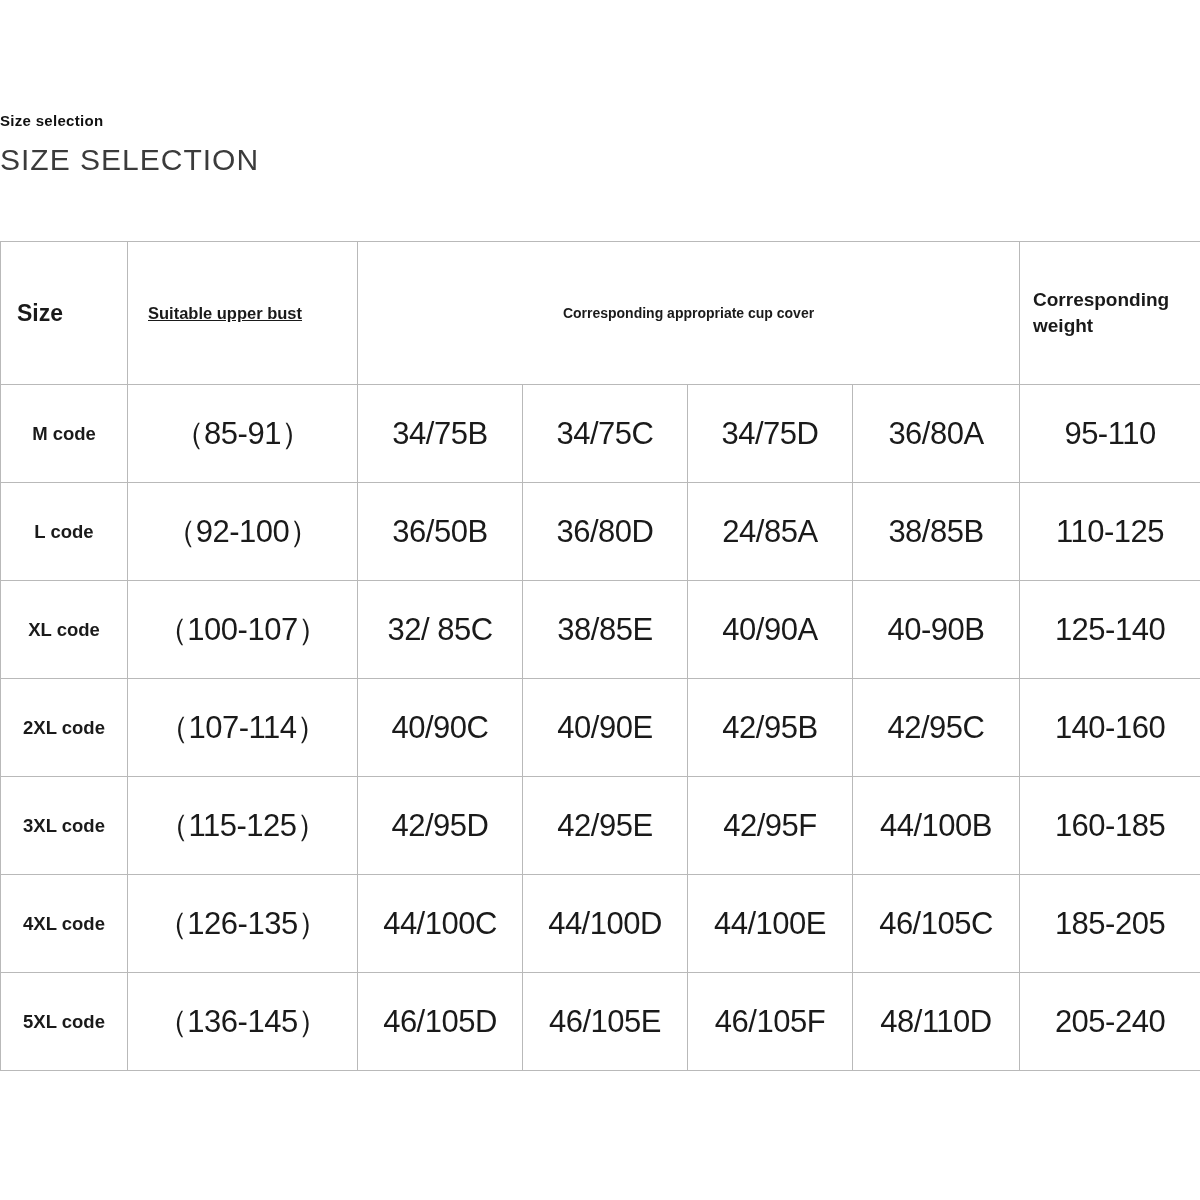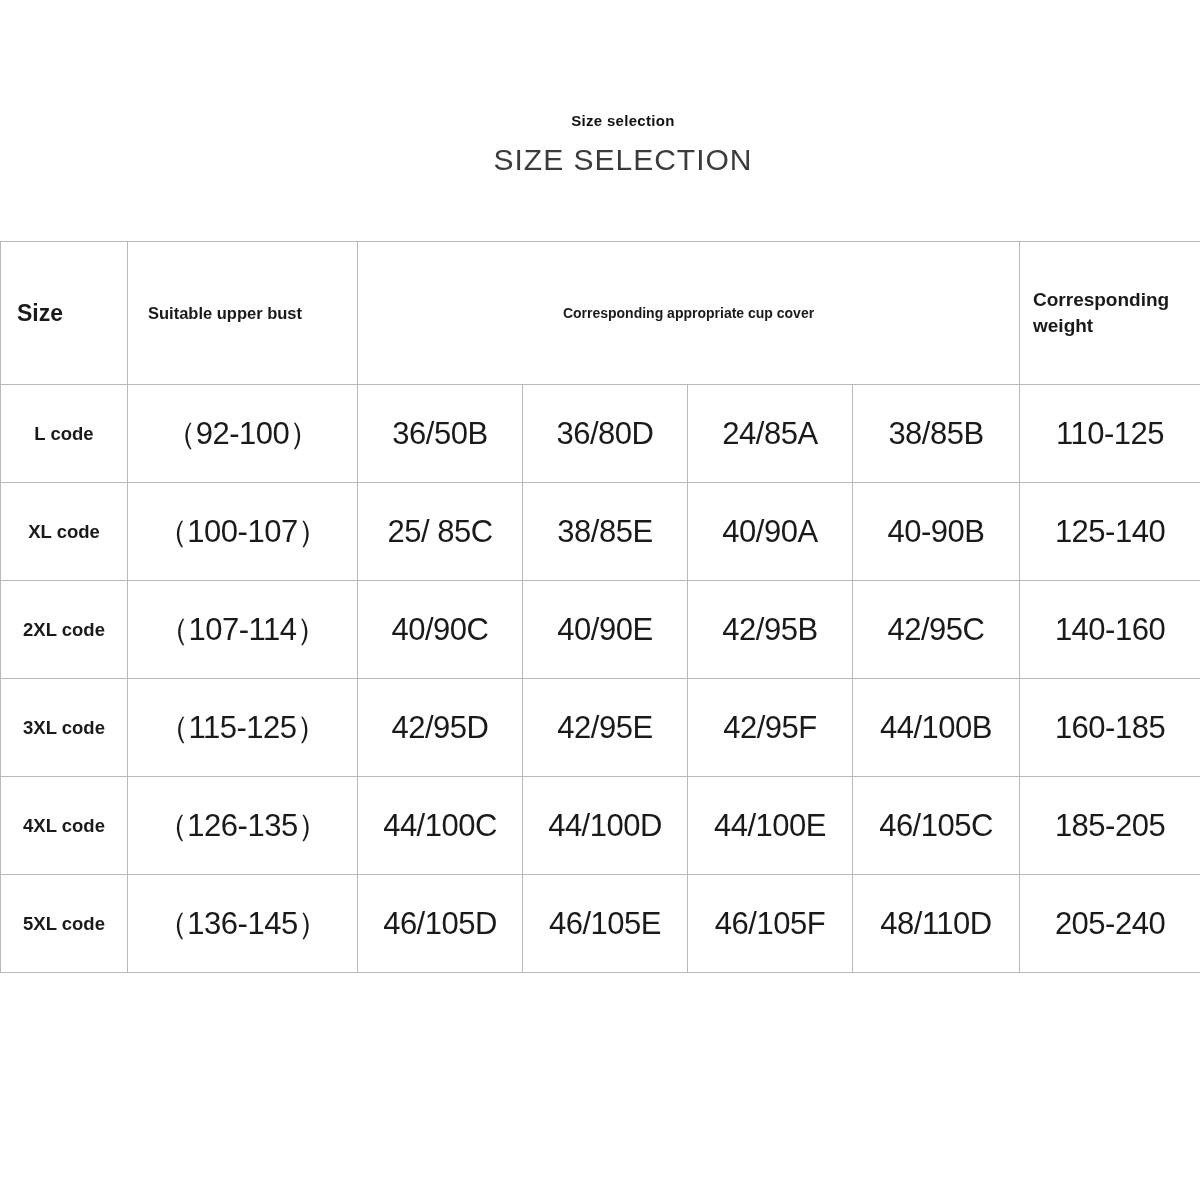--- a/index.html
+++ b/index.html
@@ -10,23 +10,22 @@
   body {
     width: 1200px;
     height: 1200px;
     font-family: "Liberation Sans", sans-serif;
     color: #1a1a1a;
     position: relative;
     overflow: hidden;
   }
 
   .header {
-    text-align: center;
+    text-align: left;
     padding-top: 112px;
-    padding-left: 46px;
   }
   .header-eyebrow {
     font-size: 15px;
     font-weight: bold;
     letter-spacing: 0.3px;
     color: #111;
     margin: 0 0 14px 0;
   }
   .header-title {
     font-size: 30px;
@@ -70,20 +69,21 @@
   }
   .th-size {
     font-size: 23px;
     text-align: left;
     padding-left: 16px !important;
   }
   .th-bust {
     font-size: 16.5px;
     text-align: left;
     padding-left: 20px !important;
+    text-decoration: underline;
   }
   .th-cup {
     font-size: 14px;
     text-align: center;
   }
   .th-weight {
     font-size: 19px;
     text-align: left;
     padding-left: 13px !important;
     line-height: 1.35;
@@ -139,35 +139,44 @@
     </colgroup>
     <tbody>
       <tr class="head-row">
         <td class="th-size">Size</td>
         <td class="th-bust">Suitable upper bust</td>
         <td class="th-cup" colspan="4">Corresponding appropriate cup cover</td>
         <td class="th-weight">Corresponding weight</td>
       </tr>
 
 
+      <tr class="data-row">
+        <td class="cell-size">M code</td>
+        <td class="cell-bust">（85-91）</td>
+        <td class="cell-cup">34/75B</td>
+        <td class="cell-cup">34/75C</td>
+        <td class="cell-cup">34/75D</td>
+        <td class="cell-cup">36/80A</td>
+        <td class="cell-weight">95-110</td>
+      </tr>
 
       <tr class="data-row">
         <td class="cell-size">L code</td>
         <td class="cell-bust">（92-100）</td>
         <td class="cell-cup">36/50B</td>
         <td class="cell-cup">36/80D</td>
         <td class="cell-cup">24/85A</td>
         <td class="cell-cup">38/85B</td>
         <td class="cell-weight">110-125</td>
       </tr>
 
       <tr class="data-row">
         <td class="cell-size">XL code</td>
         <td class="cell-bust">（100-107）</td>
-        <td class="cell-cup">25/ 85C</td>
+        <td class="cell-cup">32/ 85C</td>
         <td class="cell-cup">38/85E</td>
         <td class="cell-cup">40/90A</td>
         <td class="cell-cup">40-90B</td>
         <td class="cell-weight">125-140</td>
       </tr>
 
       <tr class="data-row">
         <td class="cell-size">2XL code</td>
         <td class="cell-bust">（107-114）</td>
         <td class="cell-cup">40/90C</td>

